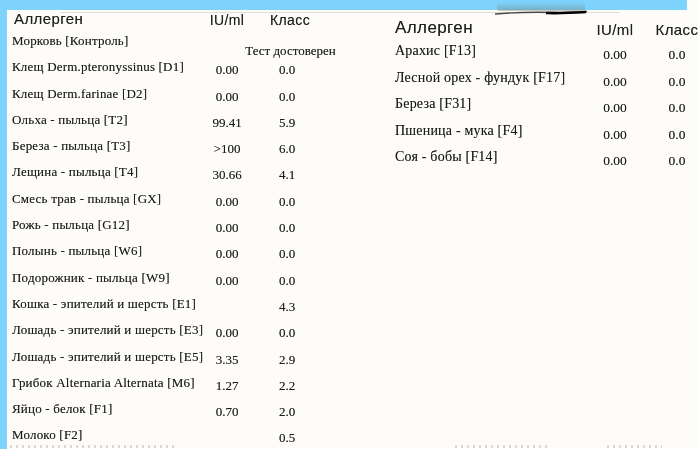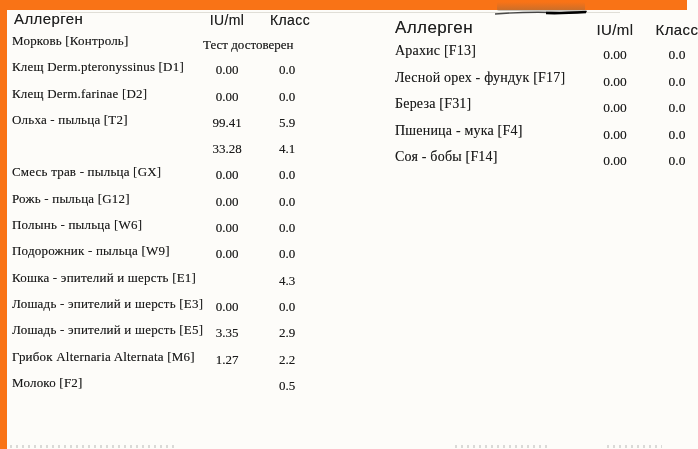--- a/index.html
+++ b/index.html
@@ -1,21 +1,21 @@
 <!DOCTYPE html>
 <html><head>
 <meta charset="utf-8">
 <style>
   * { margin:0; padding:0; box-sizing:border-box; }
   html,body { width:698px; height:449px; overflow:hidden; }
   body { font-family:"Liberation Serif", serif; }
 
   .page {
     position:relative; width:698px; height:449px;
-    background:#f97316; overflow:hidden; color:#1b1b1b;
+    background:#7dd3fc; overflow:hidden; color:#1b1b1b;
   }
   .paper {
     position:absolute; left:7px; top:10px; width:691px; height:439px;
     background:#fdfcf9;
   }
   .paper-corner {
     position:absolute; left:687px; top:0; width:11px; height:11px;
     background:#fdfcf9;
   }
   .streak {
@@ -52,21 +52,21 @@
   .left  .row { height:26.3px; }
   .right .row { height:26.5px; }
 
   .cell {
     position:absolute; white-space:nowrap;
     text-shadow:0 0 0.5px rgba(40,40,40,0.5);
   }
   .left  .c-name { left:12px; top:0;  font-size:13px;   letter-spacing:0.2px; }
   .left  .c-iu   { left:170px; top:3px; width:114px; text-align:center; font-size:13px; }
   .left  .c-cls  { left:254px; top:3px; width:66px;  text-align:center; font-size:13px; }
-  .left  .c-iu.wide { left:203px; width:175px; text-align:left; top:4px; }
+  .left  .c-iu.wide { left:203px; width:175px; text-align:center; top:10px; }
   .right .c-name { left:40px; top:0;  font-size:14px;  letter-spacing:0.2px; }
   .right .c-iu   { left:228px; top:4px; width:64px; text-align:center; font-size:13.5px; }
   .right .c-cls  { left:290px; top:4px; width:64px; text-align:center; font-size:13.5px; }
 
   .remnant {
     position:absolute; top:445px; height:3px; opacity:0.4;
     background:repeating-linear-gradient(90deg, rgba(95,95,95,0.55) 0 2px, transparent 2px 6px);
   }
   .remnant.r1 { left:10px;  width:165px; }
   .remnant.r2 { left:455px; width:92px; }
@@ -108,23 +108,29 @@
           <div class="cell c-iu">0.00</div>
           <div class="cell c-cls">0.0</div>
         </div>
 
         <div class="row">
           <div class="cell c-name">Ольха - пыльца [T2]</div>
           <div class="cell c-iu">99.41</div>
           <div class="cell c-cls">5.9</div>
         </div>
 
-
-        <div class="row">
-          <div class="cell c-iu">33.28</div>
+        <div class="row">
+          <div class="cell c-name">Береза - пыльца [T3]</div>
+          <div class="cell c-iu">&gt;100</div>
+          <div class="cell c-cls">6.0</div>
+        </div>
+
+        <div class="row">
+          <div class="cell c-name">Лещина -  пыльца [T4]</div>
+          <div class="cell c-iu">30.66</div>
           <div class="cell c-cls">4.1</div>
         </div>
 
         <div class="row">
           <div class="cell c-name">Смесь трав - пыльца [GX]</div>
           <div class="cell c-iu">0.00</div>
           <div class="cell c-cls">0.0</div>
         </div>
 
         <div class="row">
@@ -161,20 +167,25 @@
           <div class="cell c-iu">3.35</div>
           <div class="cell c-cls">2.9</div>
         </div>
 
         <div class="row">
           <div class="cell c-name">Грибок Alternaria Alternata [M6]</div>
           <div class="cell c-iu">1.27</div>
           <div class="cell c-cls">2.2</div>
         </div>
 
+        <div class="row">
+          <div class="cell c-name">Яйцо - белок [F1]</div>
+          <div class="cell c-iu">0.70</div>
+          <div class="cell c-cls">2.0</div>
+        </div>
 
         <div class="row">
           <div class="cell c-name">Молоко [F2]</div>
           <div class="cell c-cls">0.5</div>
         </div>
       </div>
   </div>
 
   <div class="tbl right">
     <div class="hdr h-allergen">Аллерген</div>

